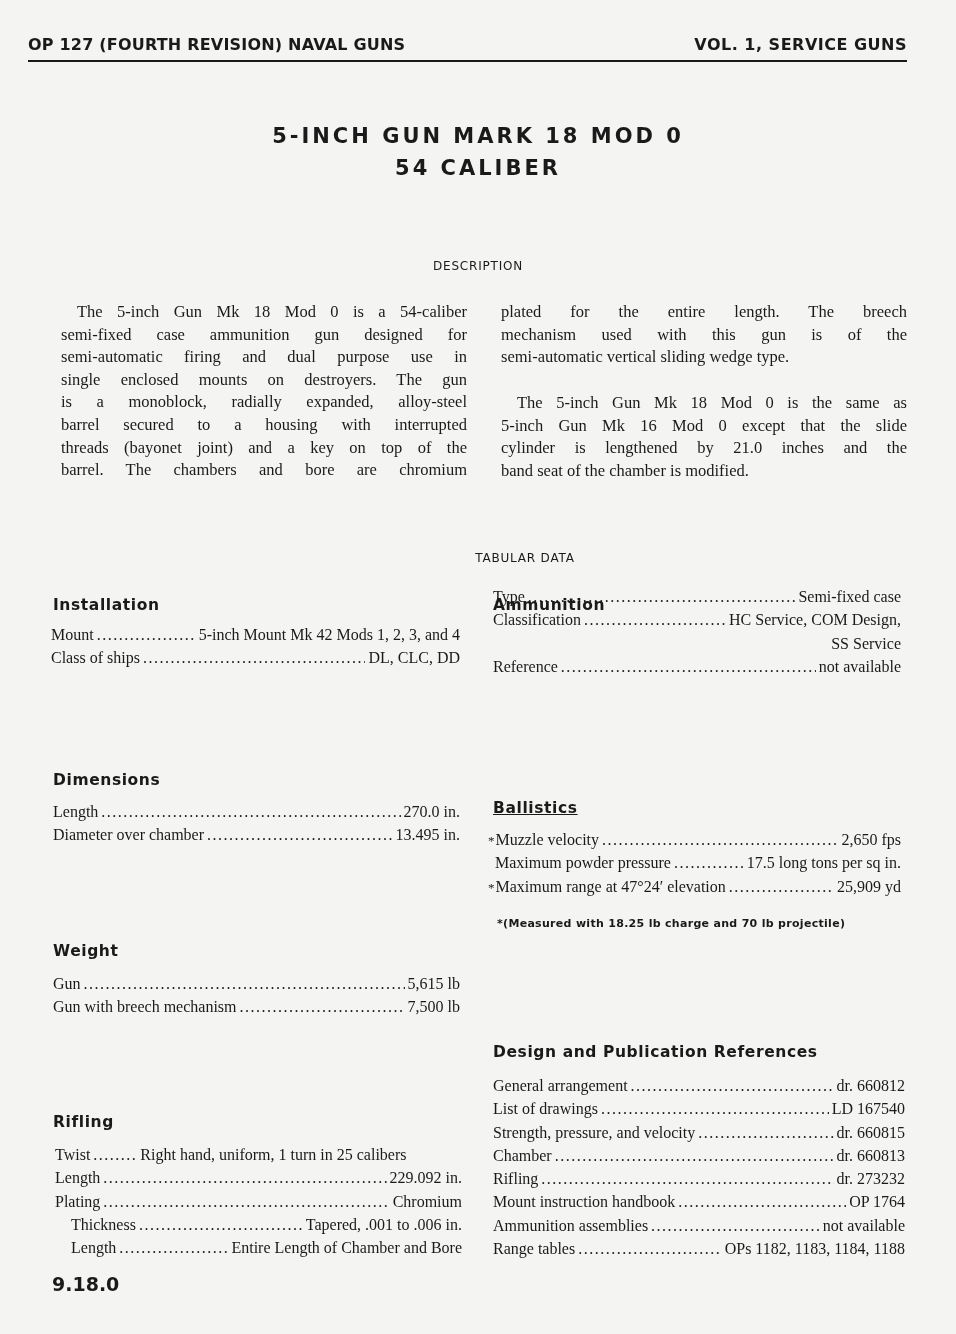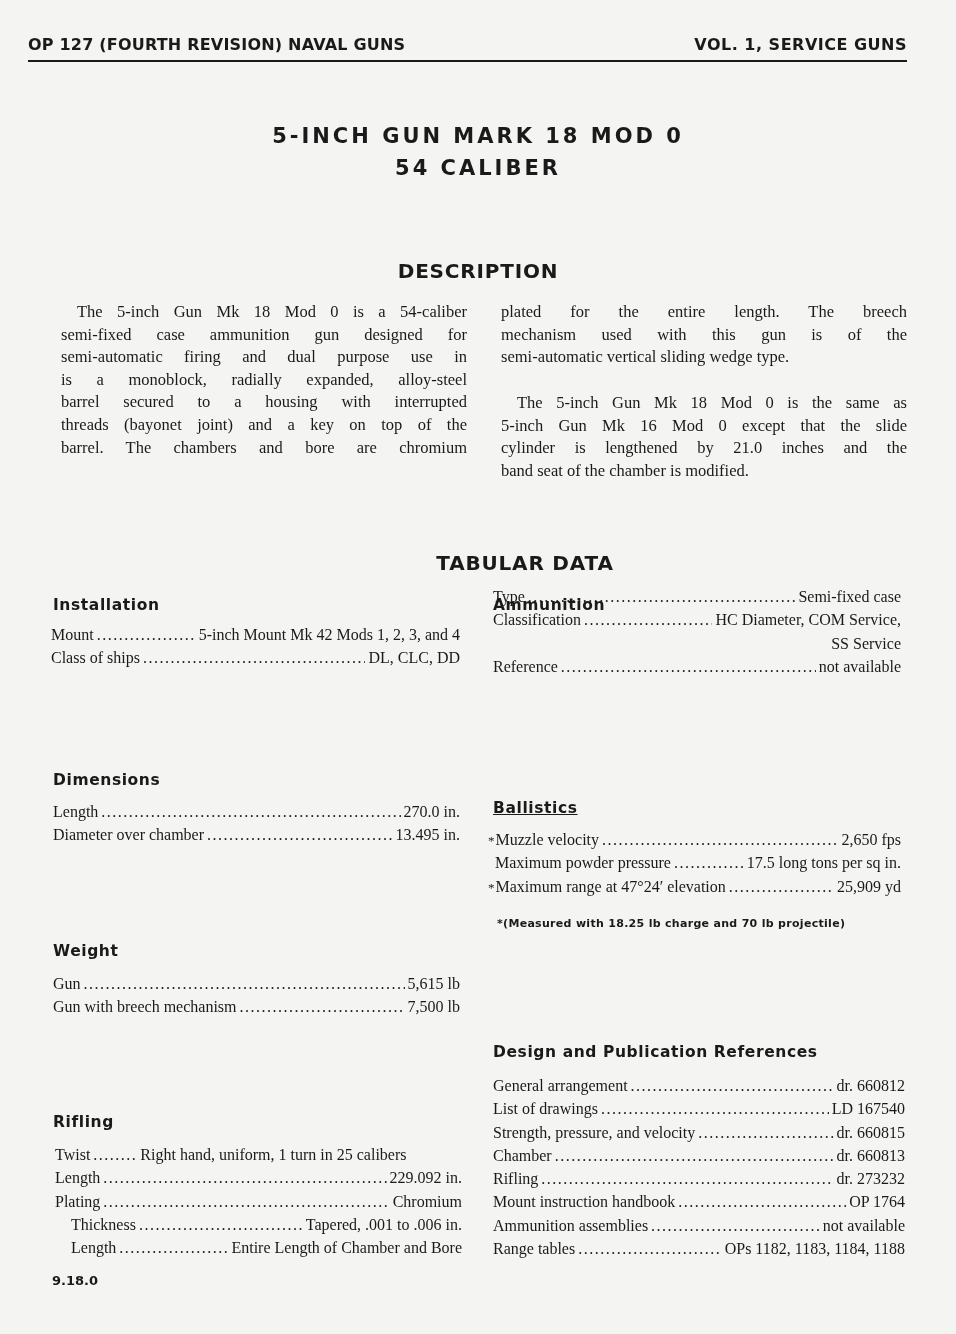--- a/index.html
+++ b/index.html
@@ -14,21 +14,21 @@
     border-bottom: 2px solid #1a1a1a;
   }
   .header .left { position: absolute; left: 0; top: 1px; font-size: 16px; font-weight: bold; letter-spacing: 0.2px; }
   .header .right { position: absolute; right: 0; top: 1px; font-size: 16px; font-weight: bold; letter-spacing: 0.5px; }
   .title {
     position: absolute; left: 0; width: 956px; text-align: center;
     font-size: 21px; font-weight: bold; letter-spacing: 3px;
   }
   .section-heading {
     position: absolute; left: 0; width: 956px; text-align: center;
-    font-size: 20px; font-weight: bold; letter-spacing: 0.8px;
+    font-size: 12px; font-weight: normal; letter-spacing: 0.8px;
   }
   .para {
     position: absolute; font-size: 16.5px; line-height: 22.6px;
     text-align: justify; text-align-last: justify; margin: 8px;
   }
   .para.last-left { text-align-last: left; }
   .para .indent { display: inline-block; width: 16px; }
   .group-title {
     position: absolute; font-size: 15.5px; font-weight: bold; letter-spacing: 0.6px;
   }
@@ -42,39 +42,40 @@
     flex: 1 1 auto; overflow: hidden; margin: 0 3px; letter-spacing: 1.5px;
   }
   .row .leader::before {
     content: "....................................................................................................................................................";
   }
   .row .value { flex: 0 0 auto; }
   .row.sub { padding-left: 16px; }
   .row.cont { justify-content: flex-end; }
   .row.star .label::before { content: "*"; font-size: 13px; position: relative; left: -1px; margin-left: -6px; }
   .footnote { position: absolute; font-size: 11px; font-weight: bold; letter-spacing: 0.3px; }
-  .page-number { position: absolute; left: 52px; top: 1273px; font-size: 13px; font-weight: bold; }
+  .page-number { position: absolute; left: 52px; top: 1273px; font-size: 19px; font-weight: bold; }
 </style>
 </head>
 <body>
 
 <div class="header">
   <span class="left sans">OP 127 (FOURTH REVISION) NAVAL GUNS</span>
   <span class="right sans">VOL. 1, SERVICE GUNS</span>
 </div>
 
 <div class="title sans" style="top:124px;">5-INCH GUN MARK 18 MOD 0</div>
 <div class="title sans" style="top:156px;">54 CALIBER</div>
 
 <div class="section-heading sans" style="top:259px;">DESCRIPTION</div>
 
 <div class="para" style="left:53px; top:293px; width:406px;">
   <div><span class="indent"></span><span>The 5-inch Gun Mk 18 Mod 0 is a 54-caliber</span></div>
   <div>semi-fixed case ammunition gun designed for</div>
   <div>semi-automatic firing and dual purpose use in</div>
+  <div>single enclosed mounts on destroyers. The gun</div>
   <div>is a monoblock, radially expanded, alloy-steel</div>
   <div>barrel secured to a housing with interrupted</div>
   <div>threads (bayonet joint) and a key on top of the</div>
   <div>barrel. The chambers and bore are chromium</div>
 </div>
 
 <div class="para last-left" style="left:493px; top:293px; width:406px;">
   <div style="text-align-last:justify">plated for the entire length. The breech</div>
   <div style="text-align-last:justify">mechanism used with this gun is of the</div>
   <div style="text-align-last:left">semi-automatic vertical sliding wedge type.</div>
@@ -106,21 +107,21 @@
 <div class="group-title sans" style="left:493px; top:596px;">Ammunition</div>
 <div class="rows" style="left:493px; top:585px; width:408px;">
   <div class="row">
     <span class="label">Type</span>
       <span class="leader"></span>
       <span class="value">Semi-fixed case</span>
   </div>
   <div class="row">
     <span class="label">Classification</span>
       <span class="leader"></span>
-      <span class="value">HC Diameter, COM Service,</span>
+      <span class="value">HC Service, COM Design,</span>
   </div>
   <div class="row cont">
     <span class="value">SS Service</span>
   </div>
   <div class="row">
     <span class="label">Reference</span>
       <span class="leader"></span>
       <span class="value">not available</span>
   </div>
 </div>

